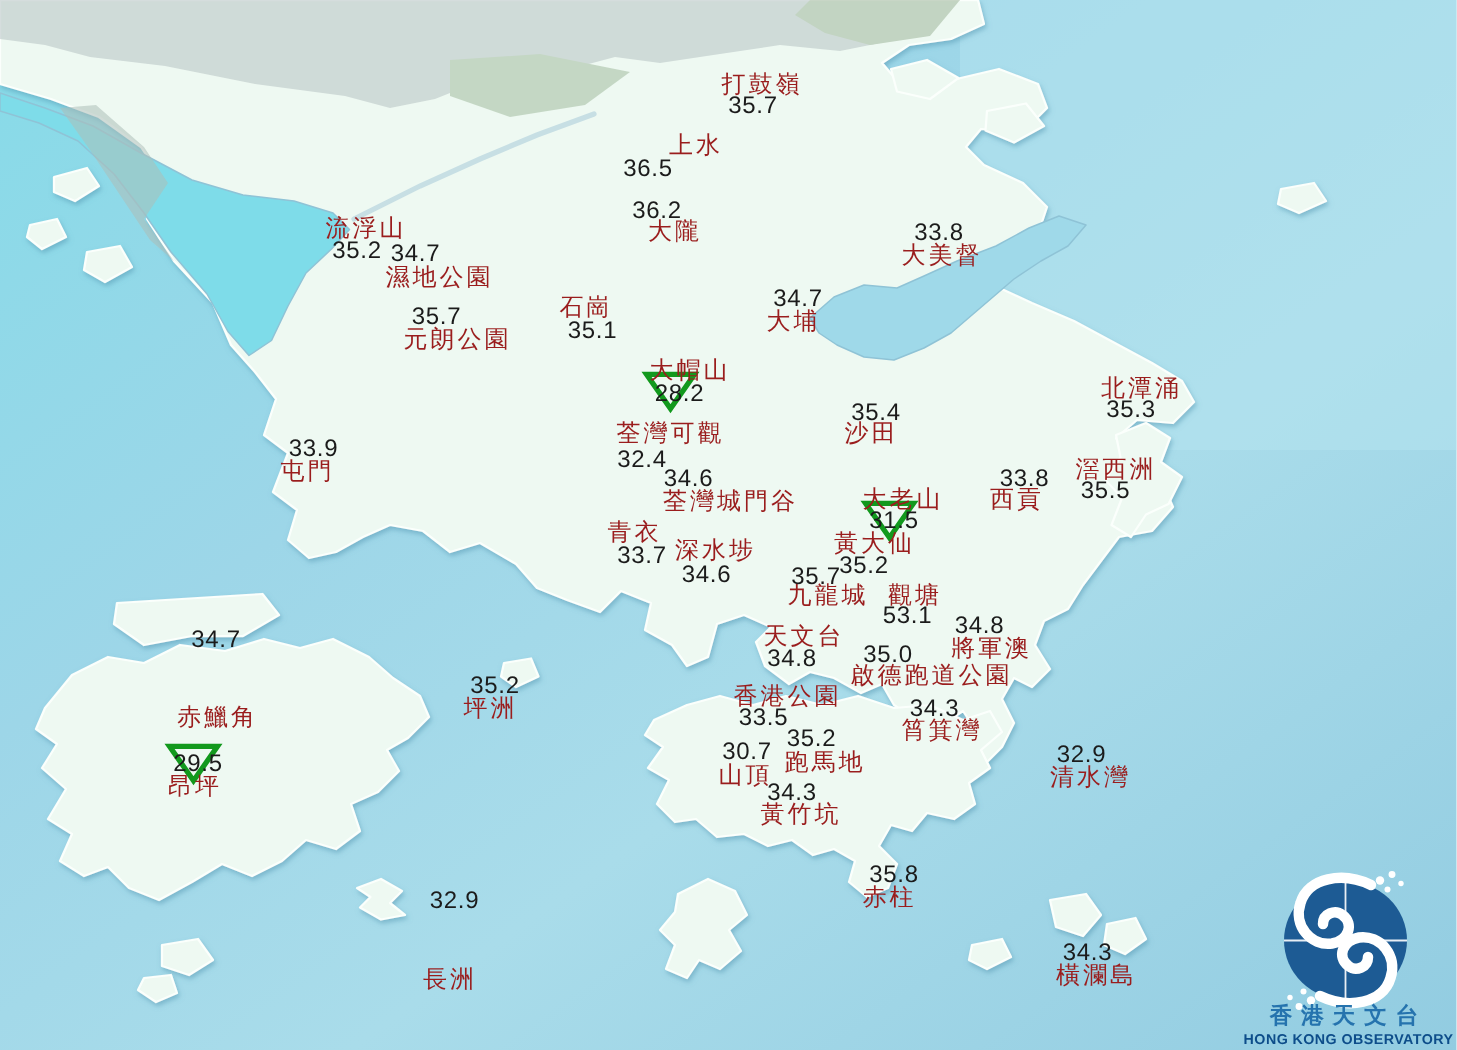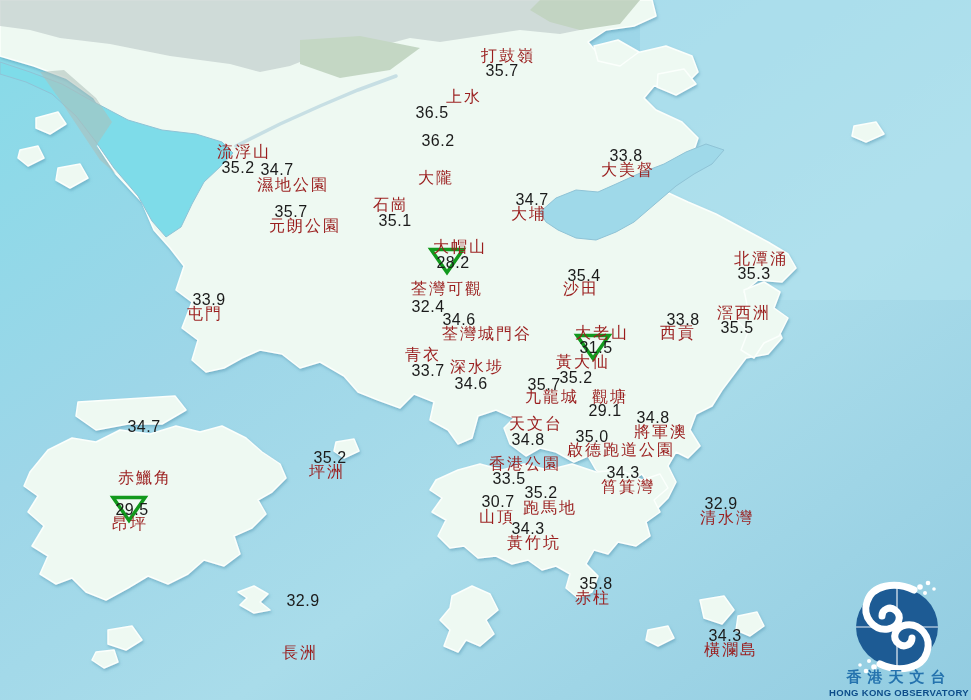--- a/index.html
+++ b/index.html
@@ -121,21 +121,21 @@
       <text x="899" y="696" text-anchor="middle" font-size="9.5" letter-spacing="0.3" fill="#0d4d8a" font-family="Liberation Sans, sans-serif" font-weight="bold">HONG KONG OBSERVATORY</text>
     </g>
   </svg>
 
 
   <div id="stations">
       <div class="sname" style="left: 508px; top: 56px;">打鼓嶺</div>
       <div class="svalue" style="left: 502px; top: 71px;">35.7</div>
       <div class="sname" style="left: 431px; top: 97px; margin-left: 33px;">上水</div>
       <div class="svalue" style="left: 432px; top: 113px;">36.5</div>
-      <div class="sname" style="left: 436px; top: 154px; margin-top: 24px;">大隴</div>
+      <div class="sname" style="left: 450px; top: 154px;">大隴</div>
       <div class="svalue" style="left: 438px; top: 141px;">36.2</div>
       <div class="sname" style="left: 244px; top: 152px;">流浮山</div>
       <div class="svalue" style="left: 238px; top: 168px;">35.2</div>
       <div class="sname" style="left: 293px; top: 185px;">濕地公園</div>
       <div class="svalue" style="left: 277px; top: 170px;">34.7</div>
       <div class="sname" style="left: 305px; top: 226px;">元朗公園</div>
       <div class="svalue" style="left: 291px; top: 212px;">35.7</div>
       <div class="sname" style="left: 391px; top: 205px;">石崗</div>
       <div class="svalue" style="left: 395px; top: 221px;">35.1</div>
       <div class="sname" style="left: 529px; top: 214px;">大埔</div>
@@ -162,21 +162,21 @@
       <div class="svalue" style="left: 209px; top: 300px;">33.9</div>
       <div class="sname" style="left: 423px; top: 355px;">青衣</div>
       <div class="svalue" style="left: 428px; top: 371px;">33.7</div>
       <div class="sname" style="left: 477px; top: 367px;">深水埗</div>
       <div class="svalue" style="left: 471px; top: 384px;">34.6</div>
       <div class="sname" style="left: 583px; top: 362px;">黃大仙</div>
       <div class="svalue" style="left: 576px; top: 378px;">35.2</div>
       <div class="sname" style="left: 552px; top: 397px;">九龍城</div>
       <div class="svalue" style="left: 544px; top: 385px;">35.7</div>
       <div class="sname" style="left: 610px; top: 397px;">觀塘</div>
-      <div class="svalue" style="left: 605px; top: 411px;">29.1</div>
+      <div class="svalue" style="left: 605px; top: 411px;">53.1</div>
       <div class="sname" style="left: 536px; top: 424px;">天文台</div>
       <div class="svalue" style="left: 528px; top: 440px;">34.8</div>
       <div class="sname" style="left: 621px; top: 450px;">啟德跑道公園</div>
       <div class="svalue" style="left: 592px; top: 437px;">35.0</div>
       <div class="sname" style="left: 661px; top: 432px;">將軍澳</div>
       <div class="svalue" style="left: 653px; top: 418px;">34.8</div>
       <div class="sname" style="left: 525px; top: 464px;">香港公園</div>
       <div class="svalue" style="left: 509px; top: 479px;">33.5</div>
       <div class="sname" style="left: 628px; top: 487px;">筲箕灣</div>
       <div class="svalue" style="left: 623px; top: 473px;">34.3</div>

